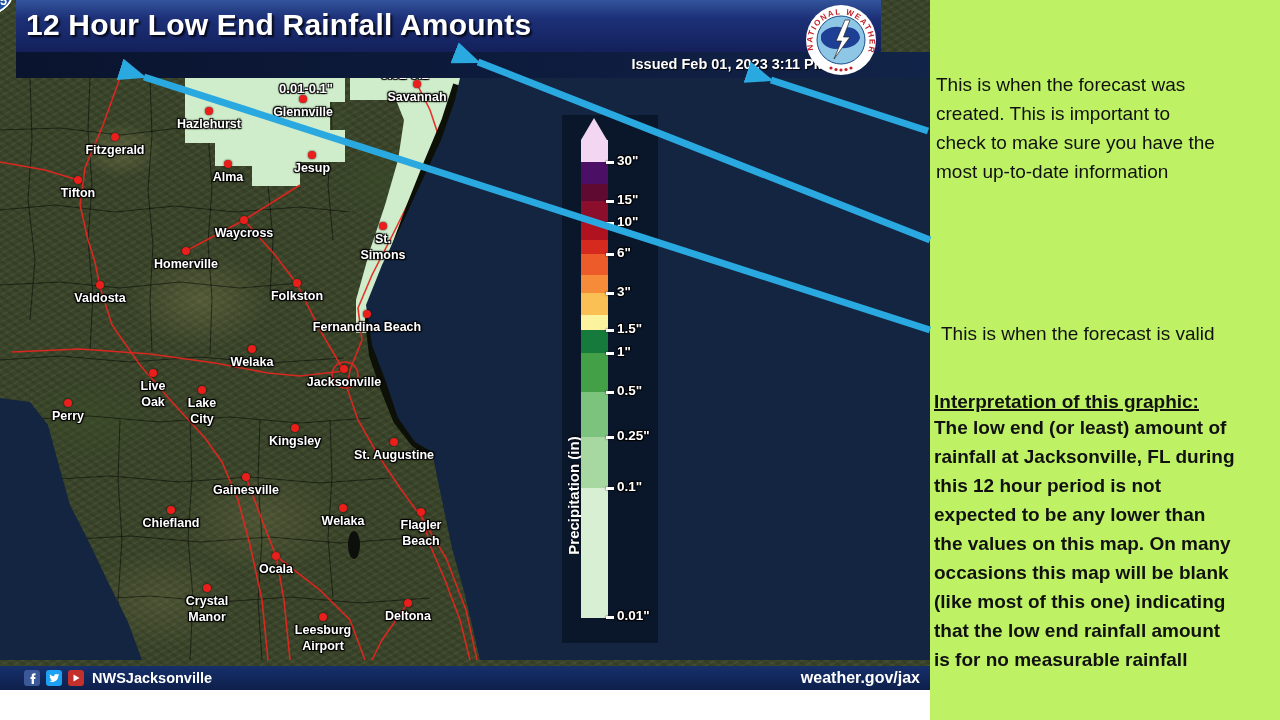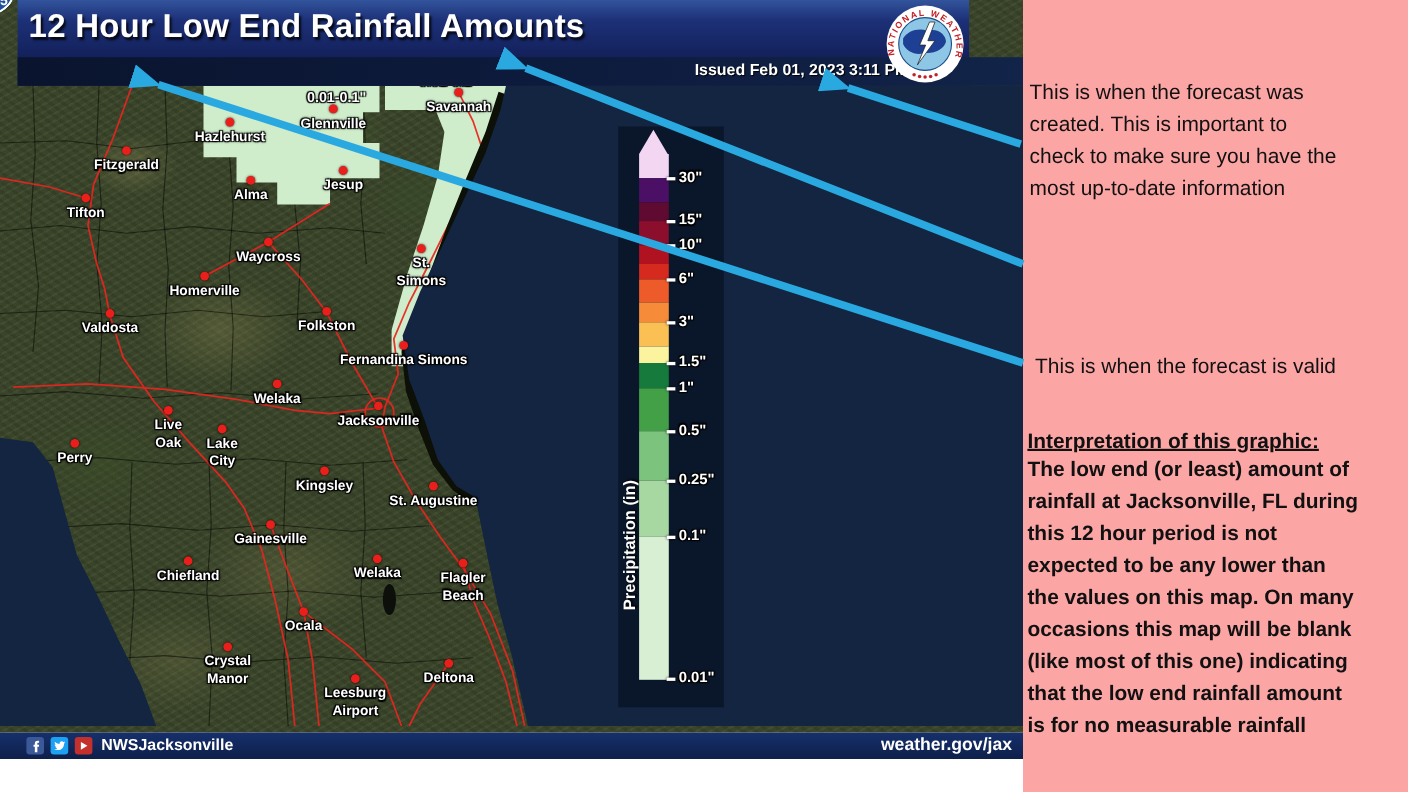--- a/index.html
+++ b/index.html
@@ -63,21 +63,21 @@
   .sic{position:absolute;top:4px;width:16px;height:16px;border-radius:3px;display:flex;
        align-items:center;justify-content:center;}
   .fb{left:24px;background:#3b5998;}
   .tw{left:46px;background:#1da1f2;}
   .yt{left:68px;background:#c4302b;}
   .handle{position:absolute;left:92px;top:4px;font-size:14.5px;font-weight:bold;color:#fff;}
   .url{position:absolute;right:10px;top:3px;font-size:16px;font-weight:bold;color:#fff;}
   .source{position:absolute;right:2px;top:651px;z-index:5;font-family:"Liberation Serif",serif;
           font-size:8px;color:#e9e9e9;text-shadow:0 0 2px #000;}
   
-  .notes{position:absolute;left:930px;top:0;width:350px;height:720px;background:#fca5a5;z-index:7;}
+  .notes{position:absolute;left:930px;top:0;width:350px;height:720px;background:#bef264;z-index:7;}
   .note{position:absolute;color:#111;font-size:19px;line-height:29px;white-space:pre-line;}
   .n1{left:6px;top:70px;width:336px;}
   .n2{left:11px;top:215px;width:330px;}
   .n3{left:11px;top:319px;width:330px;}
   .interp-title{left:4px;top:387px;font-weight:bold;text-decoration:underline;
       text-decoration-thickness:2px;}
   .interp-body{left:4px;top:413px;width:342px;font-weight:bold;}
   
   .arrows{position:absolute;left:0;top:0;z-index:9;pointer-events:none;}
 </style>
@@ -187,21 +187,21 @@
         <div class="city" style="left: 100px; top: 285px;">
           <span class="dot"></span>
           <span class="clabel">Valdosta</span>
         </div>
         <div class="city" style="left: 297px; top: 283px;">
           <span class="dot"></span>
           <span class="clabel">Folkston</span>
         </div>
         <div class="city" style="left: 367px; top: 314px;">
           <span class="dot"></span>
-          <span class="clabel">Fernandina Simons</span>
+          <span class="clabel">Fernandina Beach</span>
         </div>
         <div class="city" style="left: 252px; top: 349px;">
           <span class="dot"></span>
           <span class="clabel">Welaka</span>
         </div>
         <div class="city" style="left: 344px; top: 369px;">
           <span class="dot"></span>
           <span class="clabel">Jacksonville</span>
         </div>
         <div class="city" style="left: 153px; top: 373px;">

